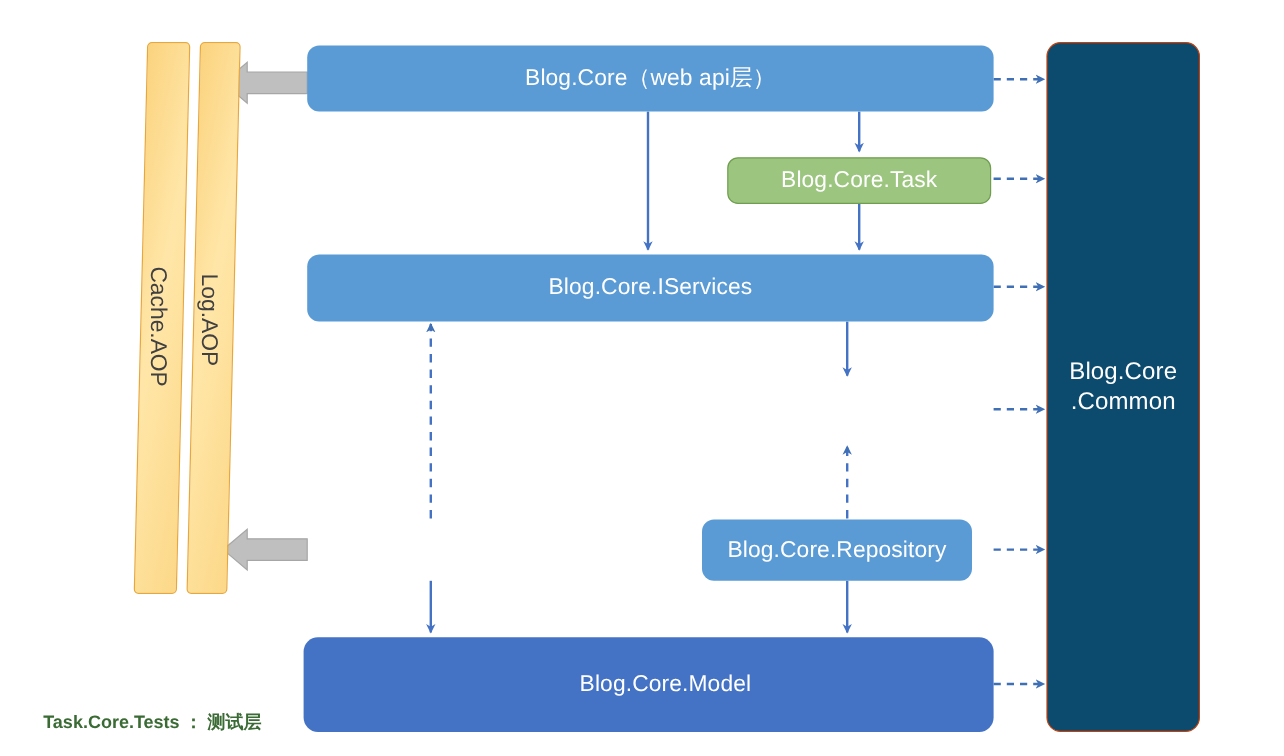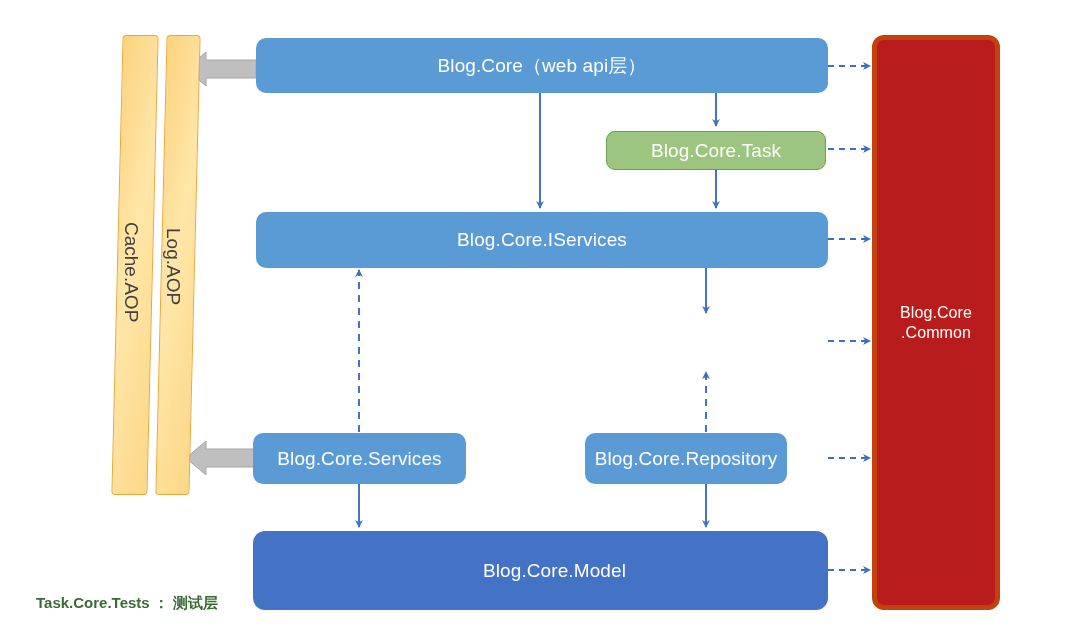--- a/index.html
+++ b/index.html
@@ -45,24 +45,24 @@
   .node-green {
     background: #9cc57f;
     border: 1px solid #6f9e4e;
     border-radius: 9px;
   }
   .node-darkblue {
     background: #4472c4;
     border-radius: 12px;
   }
   .node-common {
-    background: #b91c1c;
-    border: 5px solid #c2410c;
+    background: #0c4a6e;
+    border: 1px solid #c2410c;
     border-radius: 12px;
-    font-size: 16px;
+    font-size: 20px;
   }
   .aop-bar {
     position: absolute;
     background: linear-gradient(100deg, #fbd37e 0%, #ffe6a8 45%, #fcd888 100%);
     border: 1px solid #e8a73a;
     border-radius: 4px;
   }
   .aop-label {
     position: absolute;
     color: #404040;
@@ -164,23 +164,22 @@
               transform: skewX(-1.4deg);"></div>
   <div class="aop-label" style="left:184px; top:228px;">Log.AOP</div>
 
   <div class="node node-blue" style="left:256px; top:38px; width:572px; height:55px;">Blog.Core（web api层）</div>
 
   <div class="node node-blue" style="left:256px; top:212px; width:572px; height:56px;">Blog.Core.IServices</div>
 
   <div class="node node-green" style="left:606px; top:131px; width:220px; height:39px;">Blog.Core.Task</div>
 
 
-  <div class="node node-blue" style="left:253px; top:433px; width:213px; height:51px;">Blog.Core.Services</div>
 
-  <div class="node node-blue" style="left:585px; top:433px; width:202px; height:51px;">Blog.Core.Repository</div>
+  <div class="node node-blue" style="left:585px; top:433px; width:225px; height:51px;">Blog.Core.Repository</div>
 
   <div class="node node-darkblue" style="left:253px; top:531px; width:575px; height:79px;padding-left:28px;">Blog.Core.Model</div>
 
   <div class="node node-common" style="left:872px; top:35px; width:128px; height:575px;">Blog.Core
 .Common</div>
 
   <div class="legend" style="left:36px; top:547px;">
     <span class="legend-line">Task.Core.Tests ： 测试层</span>
     
   </div>

